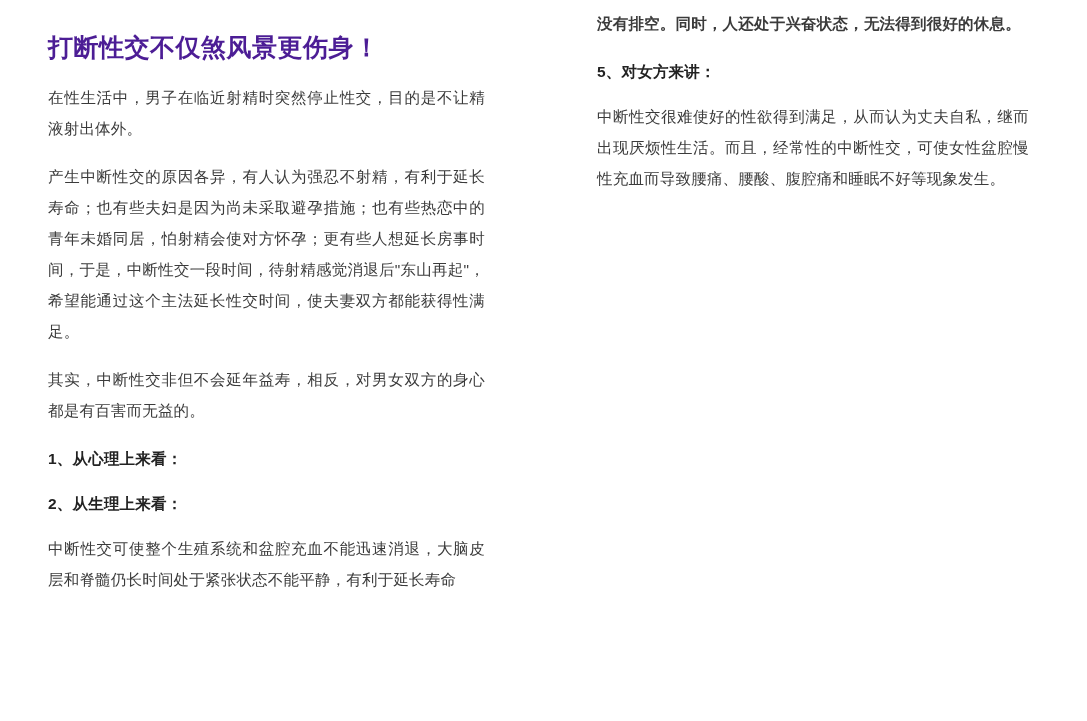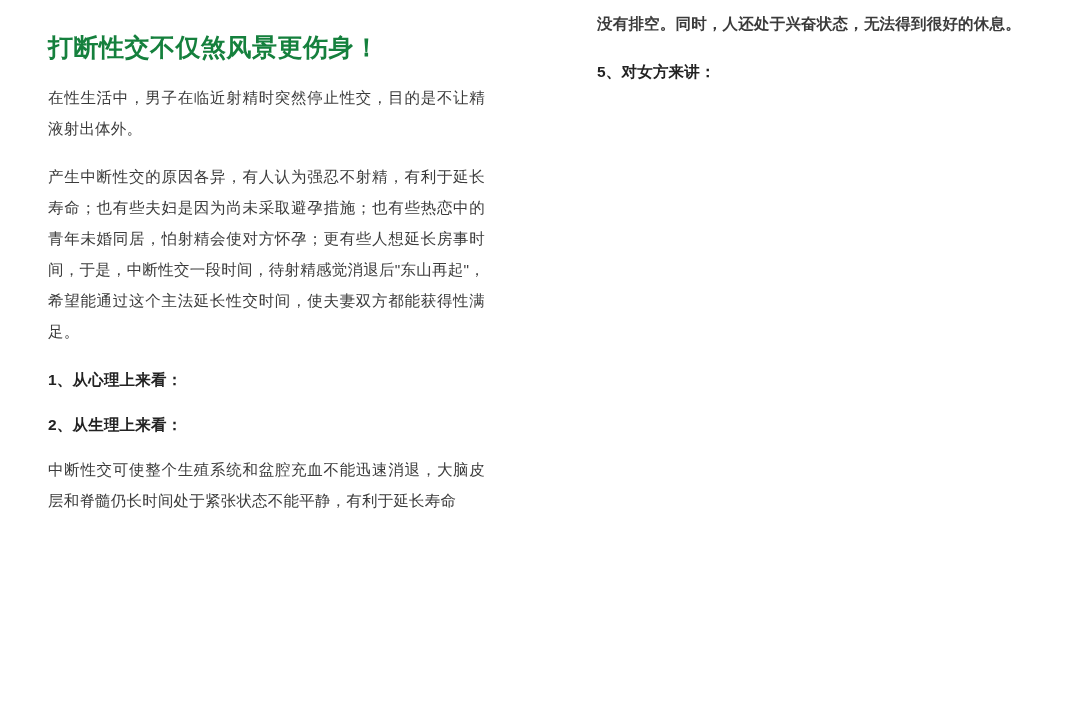--- a/index.html
+++ b/index.html
@@ -34,21 +34,21 @@
   }
   .col-left {
     width: 543px;
     padding: 30px 58px 0 48px;
   }
   .col-right {
     width: 544px;
     padding: 0px 58px 0 54px;
   }
   .article-title {
-    color: #15803d;
+    color: #4c1d95;
     font-size: 25px;
     line-height: 34px;
     font-weight: bold;
     margin: 0 0 18px 0;
     letter-spacing: 0.5px;
   }
   p.body-text {
     font-size: 15.5px;
     line-height: 31px;
     color: #3b3b3b;
@@ -76,25 +76,27 @@
 <body>
 
 <div class="page">
   <div class="columns">
 
     <div class="col col-left">
       <h1 class="article-title">打断性交不仅煞风景更伤身！</h1>
 
       <p class="body-text">在性生活中，男子在临近射精时突然停止性交，目的是不让精液射出体外。</p>
       <p class="body-text">产生中断性交的原因各异，有人认为强忍不射精，有利于延长寿命；也有些夫妇是因为尚未采取避孕措施；也有些热恋中的青年未婚同居，怕射精会使对方怀孕；更有些人想延长房事时间，于是，中断性交一段时间，待射精感觉消退后"东山再起"，希望能通过这个主法延长性交时间，使夫妻双方都能获得性满足。</p>
+      <p class="body-text">其实，中断性交非但不会延年益寿，相反，对男女双方的身心都是有百害而无益的。</p>
       <h3 class="section-heading">1、从心理上来看：</h3>
       <h3 class="section-heading">2、从生理上来看：</h3>
       <p class="body-text">中断性交可使整个生殖系统和盆腔充血不能迅速消退，大脑皮层和脊髓仍长时间处于紧张状态不能平静，有利于延长寿命</p>
     </div>
 
     <div class="col col-right">
       <div class="right-top-pad"></div>
       <p class="body-text first">没有排空。同时，人还处于兴奋状态，无法得到很好的休息。</p>
       <h3 class="section-heading">5、对女方来讲：</h3>
+      <p class="body-text">中断性交很难使好的性欲得到满足，从而认为丈夫自私，继而出现厌烦性生活。而且，经常性的中断性交，可使女性盆腔慢性充血而导致腰痛、腰酸、腹腔痛和睡眠不好等现象发生。</p>
     </div>
 
   </div>
 </div>
 
 </body></html>

